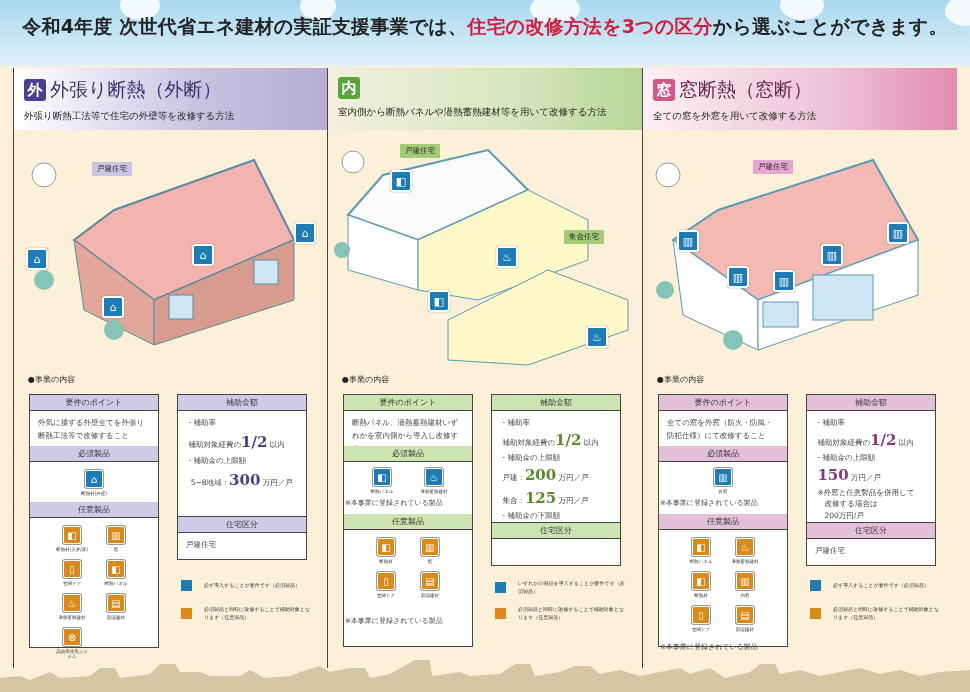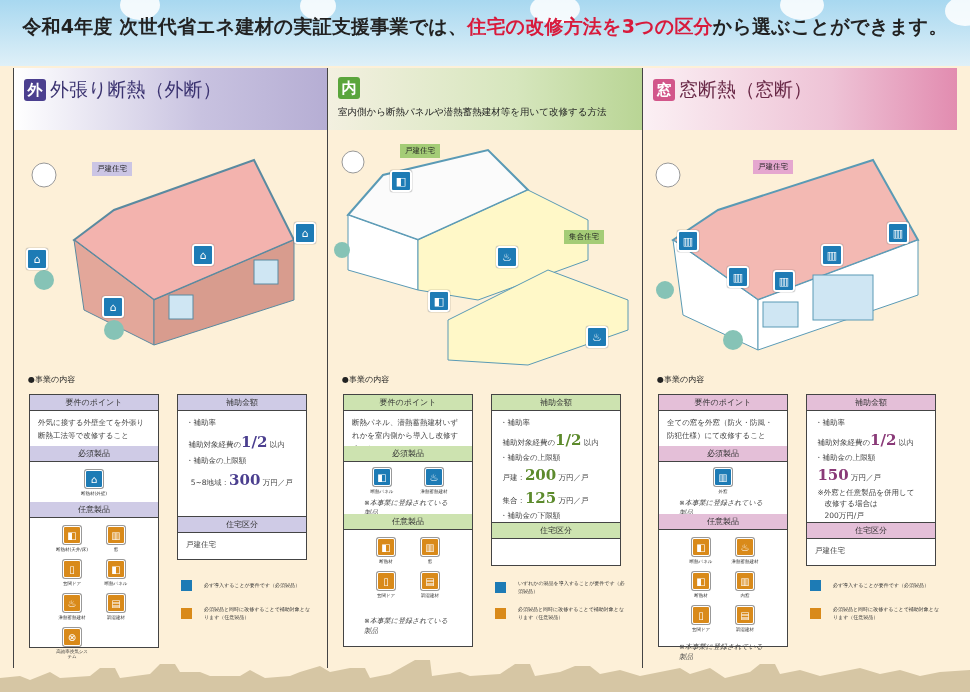--- a/index.html
+++ b/index.html
@@ -34,21 +34,21 @@
   .card-b { font-size: 7.5px; color: #444; padding: 6px 8px; line-height: 1.7; }
   .big { font-family: "DejaVu Serif", serif; font-size: 15px; font-weight: bold; }
   .p1 .big { color: #4b3f8f; }
   .p2 .big { color: #5c8a2c; }
   .p3 .big { color: #8a3a78; }
   .icons { display: flex; flex-wrap: wrap; justify-content: center; gap: 6px 16px; padding: 8px 6px 2px; }
   .ic { width: 36px; text-align: center; font-size: 4.5px; color: #333; }
   .ic .sq { width: 18px; height: 18px; margin: 0 auto 3px; border-radius: 2px; border: 1.5px solid #fff; box-shadow: 0 0 0 1px #999; display: flex; align-items: center; justify-content: center; color: #fff; font-size: 10px; }
   .sq.blue { background: #1d7bb5; }
   .sq.orange { background: #d98a1a; }
-  .note { font-size: 7px; color: #444; padding: 2px 20px 4px; font-style: italic; }
+  .note { font-size: 7px; color: #444; padding: 2px 1px 4px; }
   .legend { position: absolute; display: flex; align-items: center; font-size: 5px; color: #333; line-height: 1.5; }
   .legend .sw { width: 11px; height: 11px; margin-right: 12px; flex-shrink: 0; }
   .sky-city { position: absolute; left: 0; bottom: 0; width: 970px; height: 34px; }
   .bubble { position: absolute; font-size: 7.5px; color: #222; padding: 2px 5px; }
   .p1 .bubble { background: #cbc5e4; }
   .p2 .bubble { background: #a4cc76; }
   .p3 .bubble { background: #e5a7cf; }
   .pin { position: absolute; width: 22px; height: 22px; background: #1d7bb5; border: 2px solid #fff; border-radius: 3px; box-shadow: 0 0 1px #333; color: #fff; font-size: 11px; display: flex; align-items: center; justify-content: center; }
 </style>
 </head>
@@ -64,20 +64,21 @@
 <div class="headline"><span>令和4年度 次世代省エネ建材の実証支援事業では、</span><span class="red">住宅の改修方法を3つの区分</span><span>から選ぶことができます。</span></div>
 
 <div class="panels">
 
   <div class="panel p1">
     <div class="ph">
       <div class="ph-title">
           <span class="badge">外</span>
           <span>外張り断熱（外断）</span>
         </div>
+      <div class="ph-sub">外張り断熱工法等で住宅の外壁等を改修する方法</div>
     </div>
     <div class="illus">
       <svg width="315" height="240">
         <circle cx="30" cy="45" r="12" fill="#fff" stroke="#999"></circle>
         <polygon points="60,110 100,80 240,30 280,110 140,170" fill="#f3b3ae" stroke="#5a8aa0" stroke-width="2"></polygon>
         <polygon points="60,110 140,170 140,215 70,180" fill="#e3a79a" stroke="#5a8aa0"></polygon>
         <polygon points="140,170 280,110 280,170 140,215" fill="#d89c8e" stroke="#5a8aa0"></polygon>
         <rect x="240" y="130" width="24" height="24" fill="#cfe6f3" stroke="#5a8aa0"></rect>
         <rect x="155" y="165" width="24" height="24" fill="#cfe6f3" stroke="#5a8aa0"></rect>
         <circle cx="30" cy="150" r="10" fill="#86c3b6"></circle>
@@ -213,20 +214,21 @@
         <span>必須製品と同時に改修することで補助対象となります（任意製品）</span>
       </div>
   </div>
 
   <div class="panel p3">
     <div class="ph">
       <div class="ph-title">
           <span class="badge">窓</span>
           <span>窓断熱（窓断）</span>
         </div>
+      <div class="ph-sub">全ての窓を外窓を用いて改修する方法</div>
     </div>
     <div class="illus">
       <svg width="315" height="240">
         <circle cx="25" cy="45" r="12" fill="#fff" stroke="#999"></circle>
         <polygon points="30,110 75,80 230,30 275,110 115,170" fill="#f3b9b3" stroke="#5a9ab5" stroke-width="2"></polygon>
         <polygon points="30,110 115,170 115,220 40,185" fill="#fff" stroke="#5a9ab5"></polygon>
         <polygon points="115,170 275,110 275,165 115,220" fill="#fff" stroke="#5a9ab5"></polygon>
         <rect x="170" y="145" width="60" height="45" fill="#cfe6f3" stroke="#5a9ab5"></rect>
         <rect x="120" y="172" width="35" height="25" fill="#cfe6f3" stroke="#5a9ab5"></rect>
         <circle cx="22" cy="160" r="9" fill="#86c3b6"></circle>

